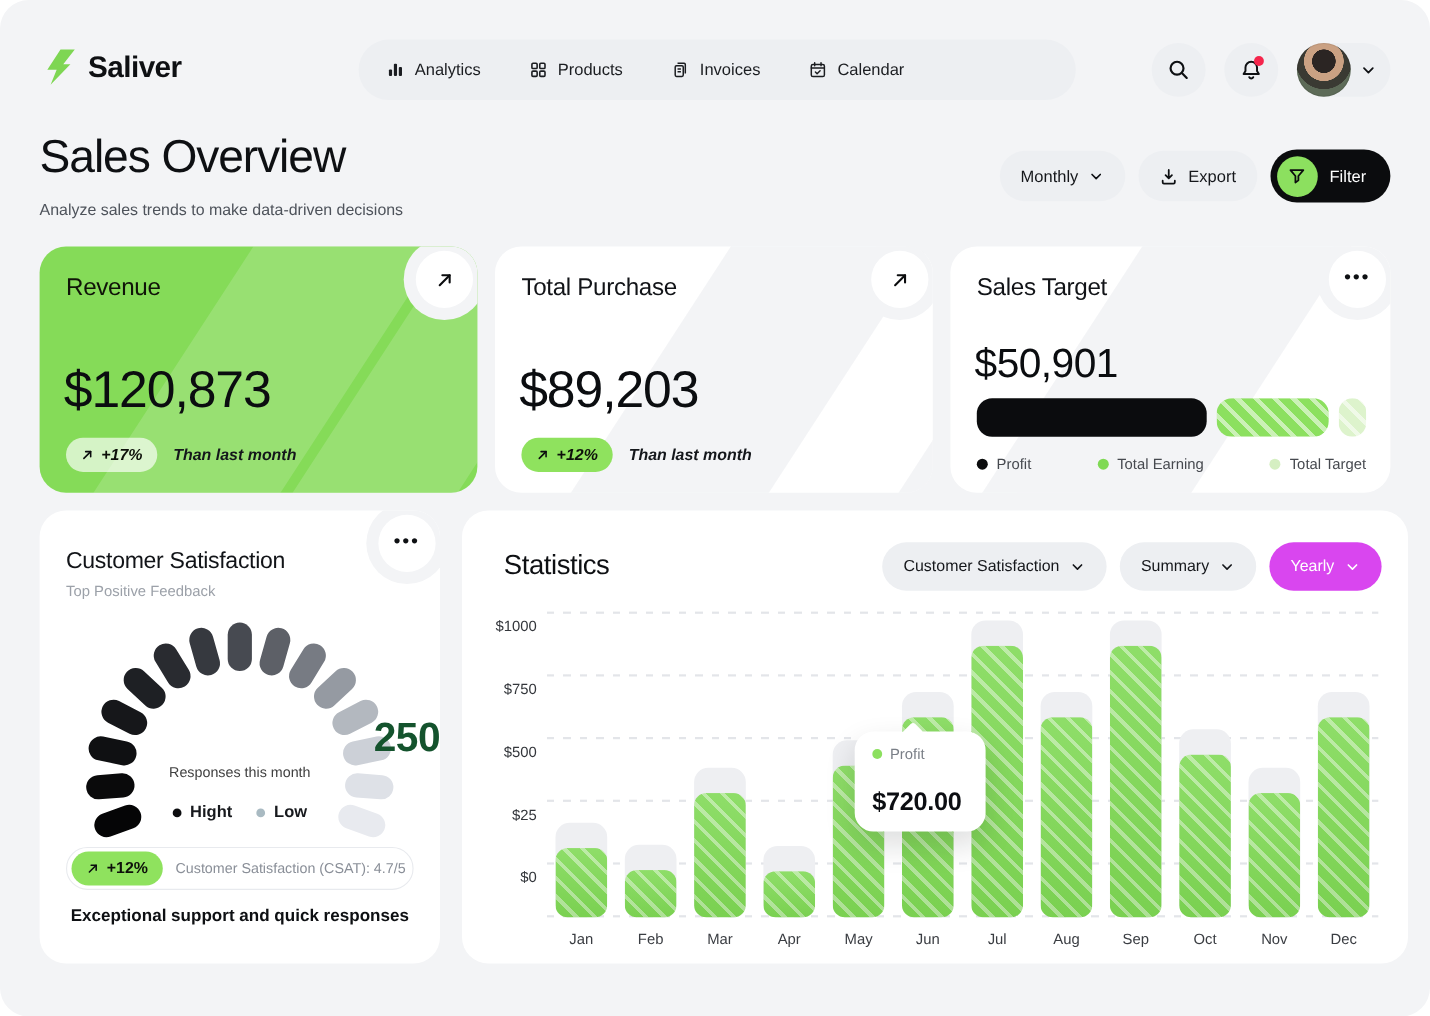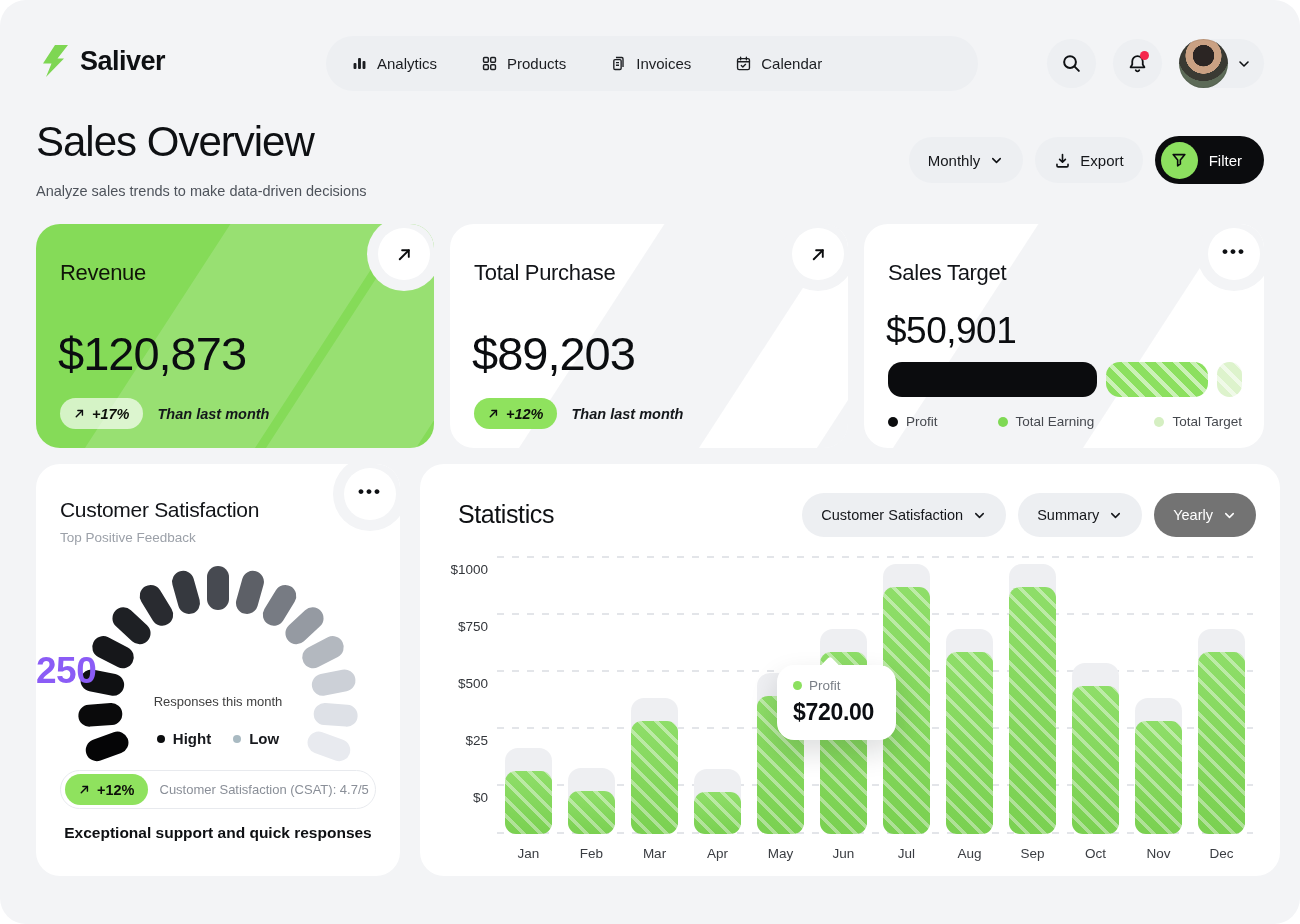--- a/index.html
+++ b/index.html
@@ -35,21 +35,21 @@
   .pill.dark{background:#0B0C0E;color:#fff;}
   .filter-btn{height:48px;border-radius:24px;background:#0B0C0E;color:#fff;display:flex;align-items:center;
        gap:11px;padding:0 22px 0 6px;font-size:15px;font-weight:500;cursor:pointer;}
   .filter-ico{width:37px;height:37px;border-radius:50%;background:#8CE05F;display:flex;align-items:center;justify-content:center;}
   
   .card{position:absolute;background:#fff;border-radius:24px;overflow:hidden;}
   .card .deco{position:absolute;background:#E9EBEF;opacity:.55;transform:skewX(-33deg);pointer-events:none;}
   .corner-btn{position:absolute;top:4px;right:4px;width:52px;height:52px;border-radius:50%;background:#fff;
        box-shadow:0 0 0 11px #F3F4F6;display:flex;align-items:center;justify-content:center;cursor:pointer;z-index:5;}
   .dots{font-size:17px;font-weight:700;letter-spacing:2px;color:#0E1013;line-height:1;padding-bottom:6px;}
-  .card-title{position:absolute;left:24px;top:36px;font-size:22px;font-weight:500;letter-spacing:-0.3px;color:#121418;}
+  .card-title{position:absolute;left:24px;top:24px;font-size:22px;font-weight:500;letter-spacing:-0.3px;color:#121418;}
   .big-value{position:absolute;left:22px;top:102px;font-size:47px;font-weight:500;letter-spacing:-1px;color:#0B0D10;}
   .delta-row{position:absolute;left:24px;top:174px;display:flex;align-items:center;gap:15px;font-style:italic;}
   .badge{height:31px;border-radius:16px;display:inline-flex;align-items:center;gap:6px;padding:0 13px;
        font-size:14.5px;font-weight:600;color:#0D100A;}
   .note{font-size:14.5px;font-weight:600;color:#14171B;}
   #card-revenue{left:36px;top:224px;width:398px;height:224px;background:#85DB58;}
   #card-revenue .deco{background:rgba(255,255,255,.16);opacity:1;}
   #card-revenue .card-title{color:#101408;}
   #card-purchase{left:450px;top:224px;width:398px;height:224px;}
   #card-target{left:864px;top:224px;width:400px;height:224px;}
@@ -58,52 +58,52 @@
   .seg{height:100%;border-radius:14px;}
   .seg.striped{background-image:repeating-linear-gradient(45deg,rgba(255,255,255,.55) 0 4px,rgba(255,255,255,0) 4px 12px);}
   .t-legend{position:absolute;left:24px;right:22px;top:190px;display:flex;justify-content:space-between;}
   .t-legend .item{display:flex;align-items:center;gap:8px;font-size:13.5px;font-weight:500;color:#46494F;}
   .dot{width:10px;height:10px;border-radius:50%;flex:0 0 auto;}
   
   #card-sat{left:36px;top:464px;width:364px;height:412px;}
   #card-sat .card-title{font-size:21px;top:34px;}
   .sat-sub{position:absolute;left:24px;top:66px;font-size:13.5px;color:#9CA1A9;}
   .gauge-wrap{position:absolute;left:32px;top:92px;width:300px;height:170px;pointer-events:none;}
-  .gauge-value{position:absolute;left:0;right:0;top:186px;text-align:left;font-size:37px;font-weight:600;letter-spacing:-0.5px;color:#8b5cf6;}
+  .gauge-value{position:absolute;left:0;right:0;top:186px;text-align:right;font-size:37px;font-weight:600;letter-spacing:-0.5px;color:#14532d;}
   .gauge-cap{position:absolute;left:0;right:0;top:230px;text-align:center;font-size:13px;color:#404040;}
   .sat-legend{position:absolute;left:0;right:0;top:266px;display:flex;justify-content:center;gap:22px;}
   .sat-legend .item{display:flex;align-items:center;gap:8px;font-size:15px;font-weight:600;color:#17191D;}
   .sat-legend .dot{width:8px;height:8px;}
   .csat-pill{position:absolute;left:24px;right:24px;top:306px;height:39px;border:1px solid #E8EAEE;background:#fff;
        border-radius:20px;display:flex;align-items:center;padding:0 14px 0 4px;gap:12px;}
   .csat-pill .badge{background:#8FE25E;height:31px;}
   .csat-text{font-size:13px;color:#8A8F98;white-space:nowrap;}
   .sat-footer{position:absolute;left:0;right:0;top:360px;text-align:center;font-size:15.5px;font-weight:700;color:#0E1013;}
   
   #card-stats{left:420px;top:464px;width:860px;height:412px;}
   .stats-title{position:absolute;left:38px;top:36px;font-size:25px;font-weight:500;letter-spacing:-0.4px;color:#0E1013;}
   .stats-filters{position:absolute;right:24px;top:29px;display:flex;gap:12px;}
   .stats-filters .pill{height:44px;font-size:14.5px;background:#EDEFF2;}
-  .stats-filters .pill.dark{background:#737373;color:#fff;}
+  .stats-filters .pill.dark{background:#d946ef;color:#fff;}
   .plot{position:absolute;left:77px;top:92px;width:756px;height:278px;}
   .gridline{position:absolute;left:0;right:0;height:2px;
        background:repeating-linear-gradient(90deg,#E3E5E9 0 7px,rgba(0,0,0,0) 7px 15px);}
   .ylabel{position:absolute;left:12px;width:56px;text-align:right;font-size:13.5px;color:#33363B;}
   .cap{position:absolute;left:8px;width:47px;bottom:0;background:#EEEFF2;border-radius:13px;}
   .bar{position:absolute;left:8px;width:47px;bottom:0;border-radius:11px;background:#7FD954;
        background-image:linear-gradient(180deg,rgba(255,255,255,.12),rgba(0,0,0,.04)),
        repeating-linear-gradient(45deg,rgba(255,255,255,.42) 0 3.5px,rgba(255,255,255,0) 3.5px 12px);
        cursor:pointer;}
   .xlabel{position:absolute;top:290px;width:63px;text-align:center;font-size:13.5px;color:#3A3D42;}
   .tooltip{position:absolute;left:357px;top:201px;width:119px;background:#fff;border-radius:17px;
        box-shadow:0 12px 28px rgba(15,18,22,.14);padding:13px 16px 14px;z-index:6;}
   .tooltip:before{content:"";position:absolute;top:-6px;left:46px;width:14px;height:14px;background:#fff;
        transform:rotate(45deg);border-radius:3px;}
   .tt-head{display:flex;align-items:center;gap:7px;font-size:13.5px;color:#7A7F87;}
-  .tt-value{margin-top:6px;font-size:23px;font-weight:600;letter-spacing:-0.3px;color:#0C0E12;}
+  .tt-value{margin-top:22px;font-size:23px;font-weight:600;letter-spacing:-0.3px;color:#0C0E12;}
   svg{display:block;}
 </style>
 </head>
 <body>
 
 <div class="app">
 
   <div class="logo">
     <span>
       <svg width="34" height="34" viewBox="0 0 34 34">

